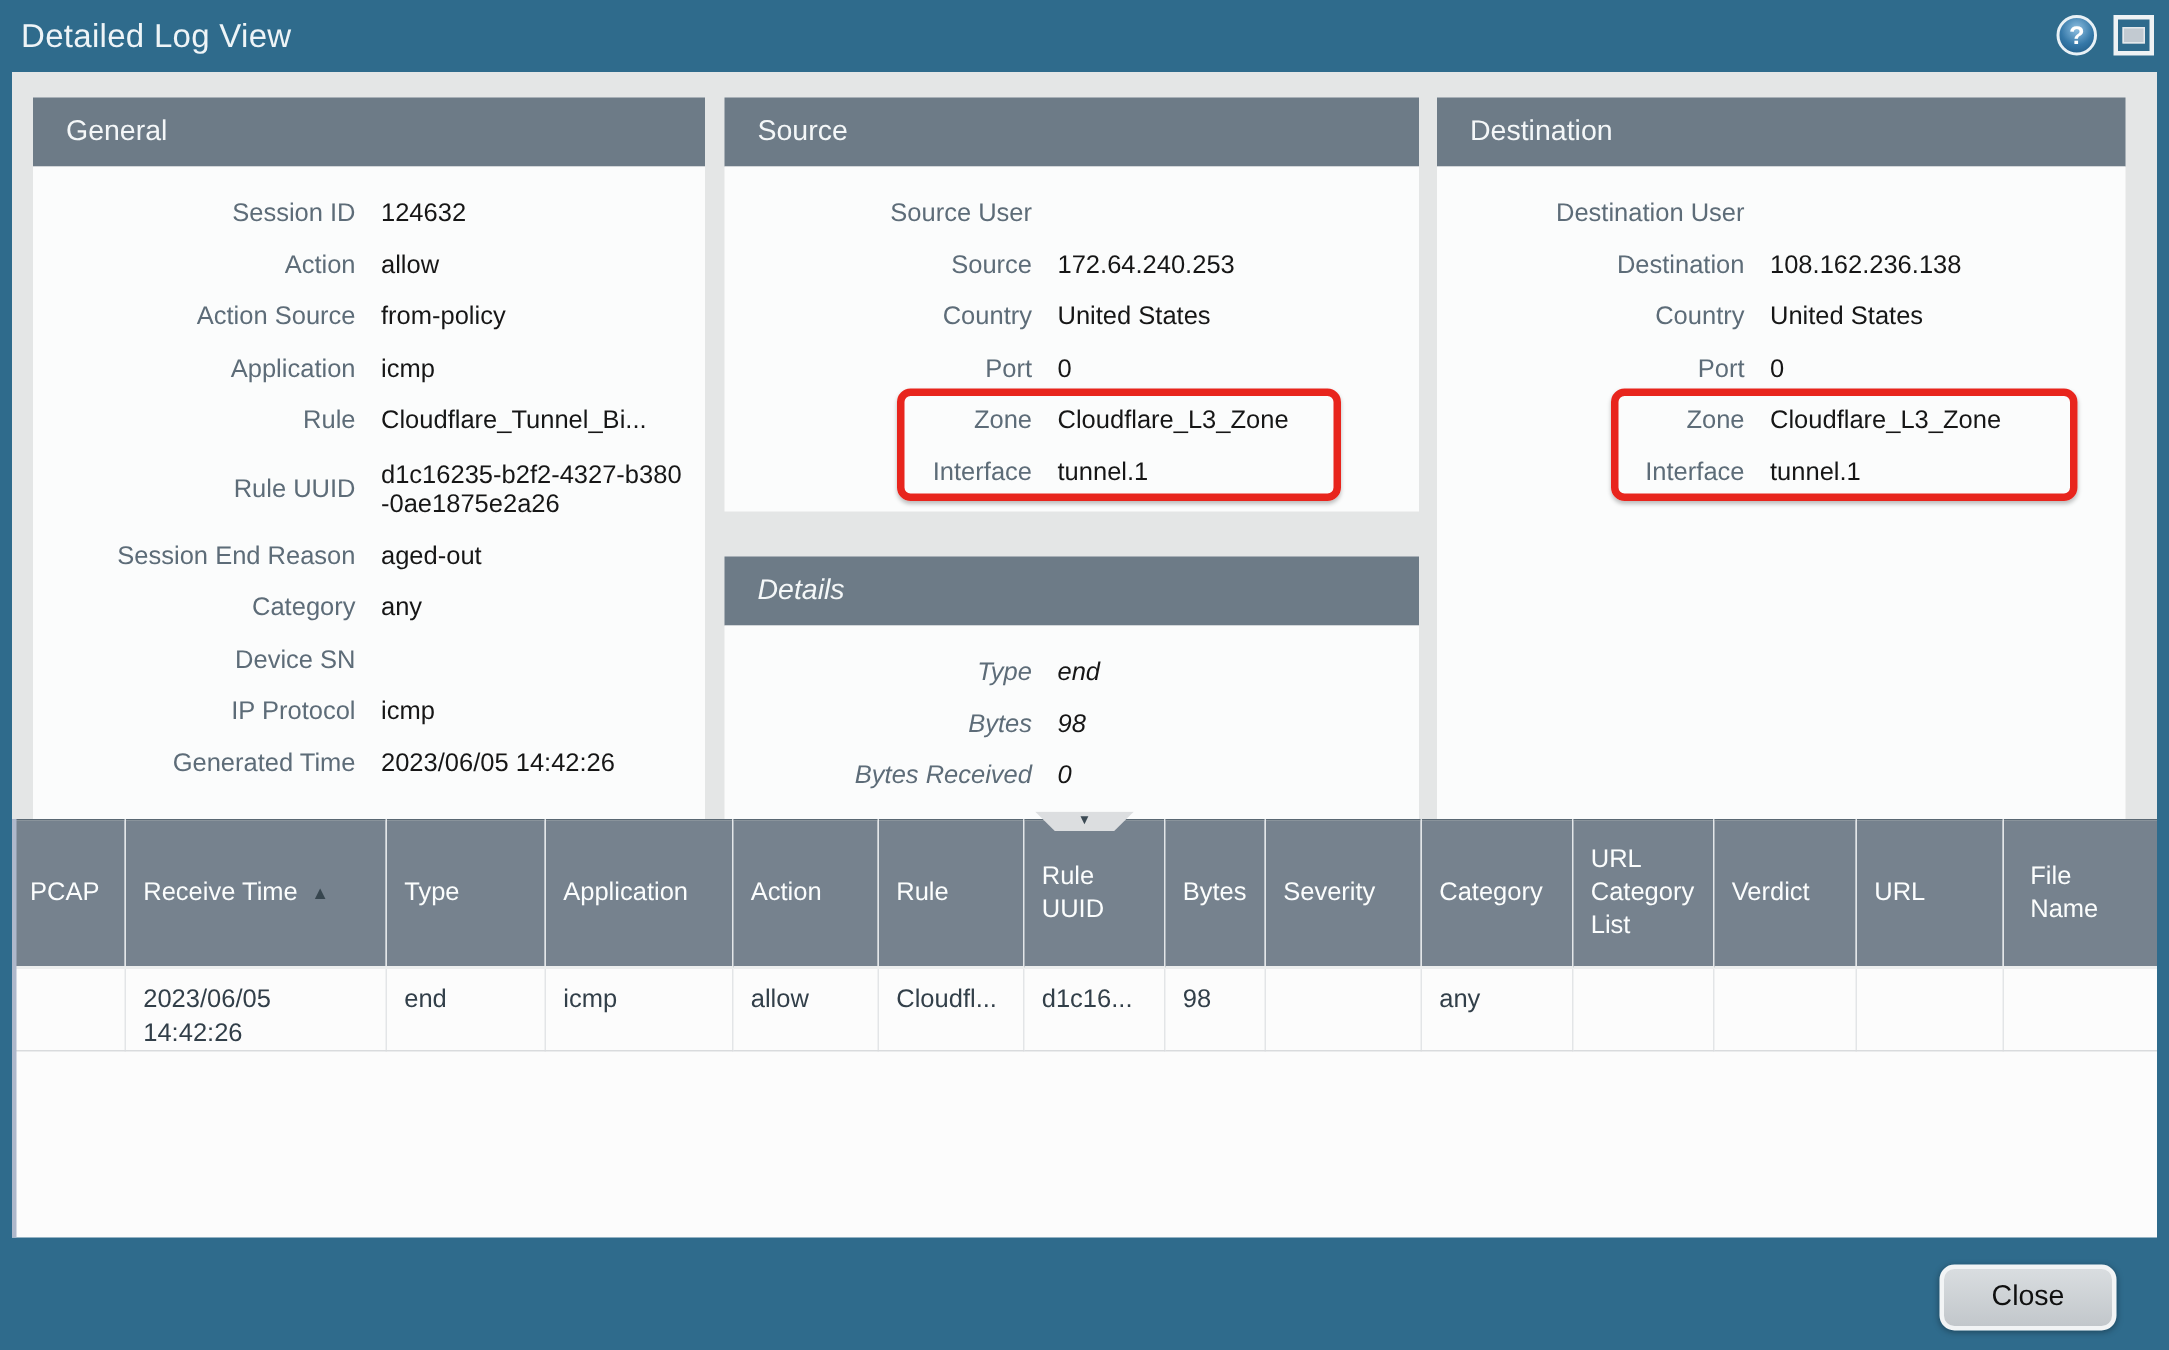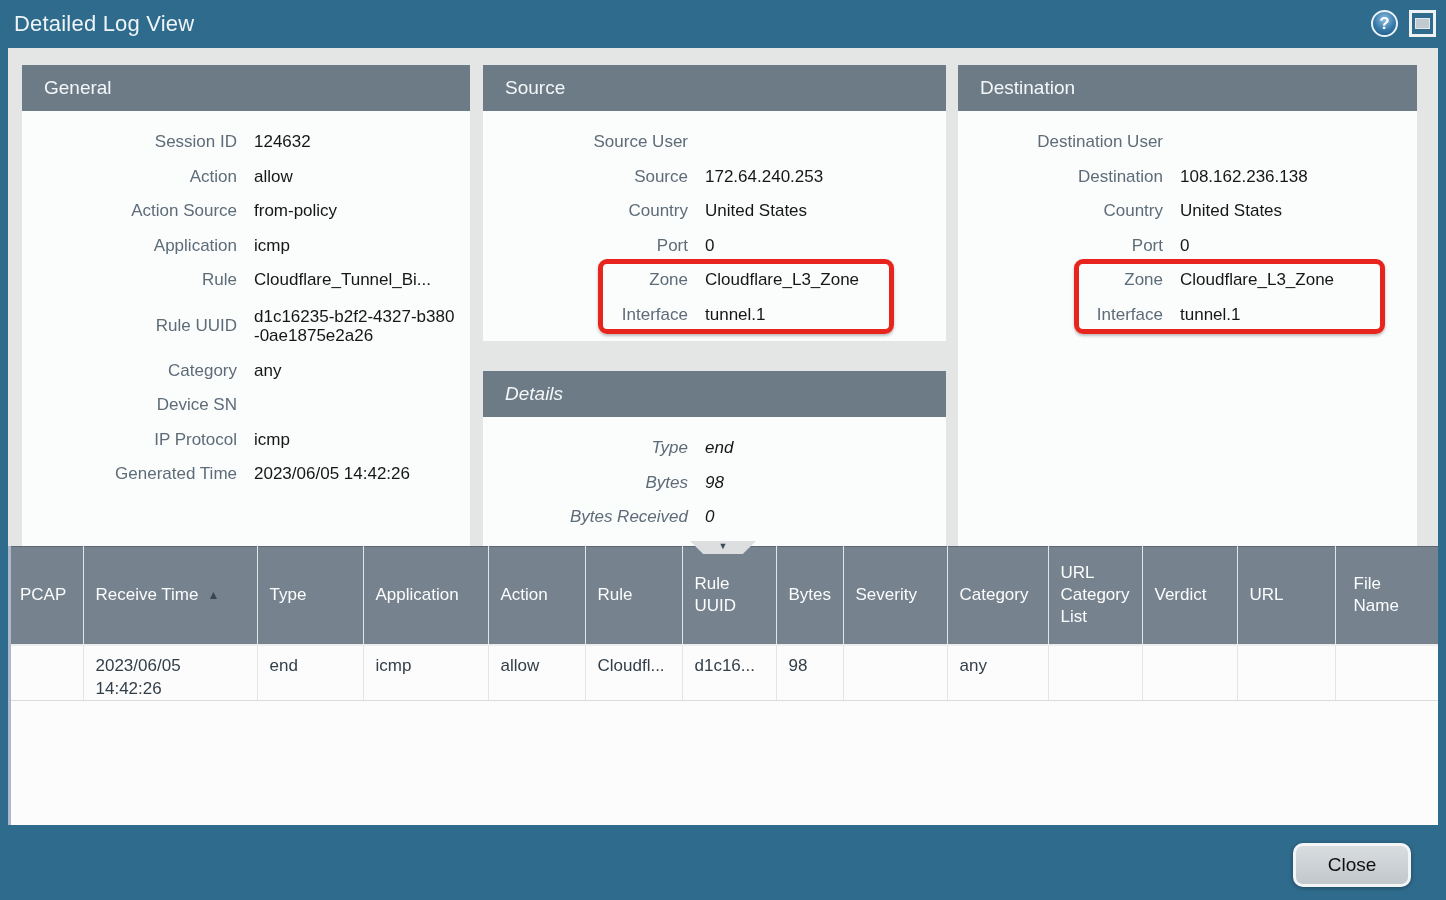--- a/index.html
+++ b/index.html
@@ -107,20 +107,24 @@
             <div class="flabel">Application</div>
             <div class="fvalue">icmp</div>
           </div>
         <div class="frow">
             <div class="flabel">Rule</div>
             <div class="fvalue">Cloudflare_Tunnel_Bi...</div>
           </div>
         <div class="frow frow-uuid">
             <div class="flabel">Rule UUID</div>
             <div class="fvalue">d1c16235-b2f2-4327-b380-0ae1875e2a26</div>
+          </div>
+        <div class="frow">
+            <div class="flabel">Session End Reason</div>
+            <div class="fvalue">aged-out</div>
           </div>
         <div class="frow">
             <div class="flabel">Category</div>
             <div class="fvalue">any</div>
           </div>
         <div class="frow">
             <div class="flabel">Device SN</div>
             <div class="fvalue"></div>
           </div>
         <div class="frow">

